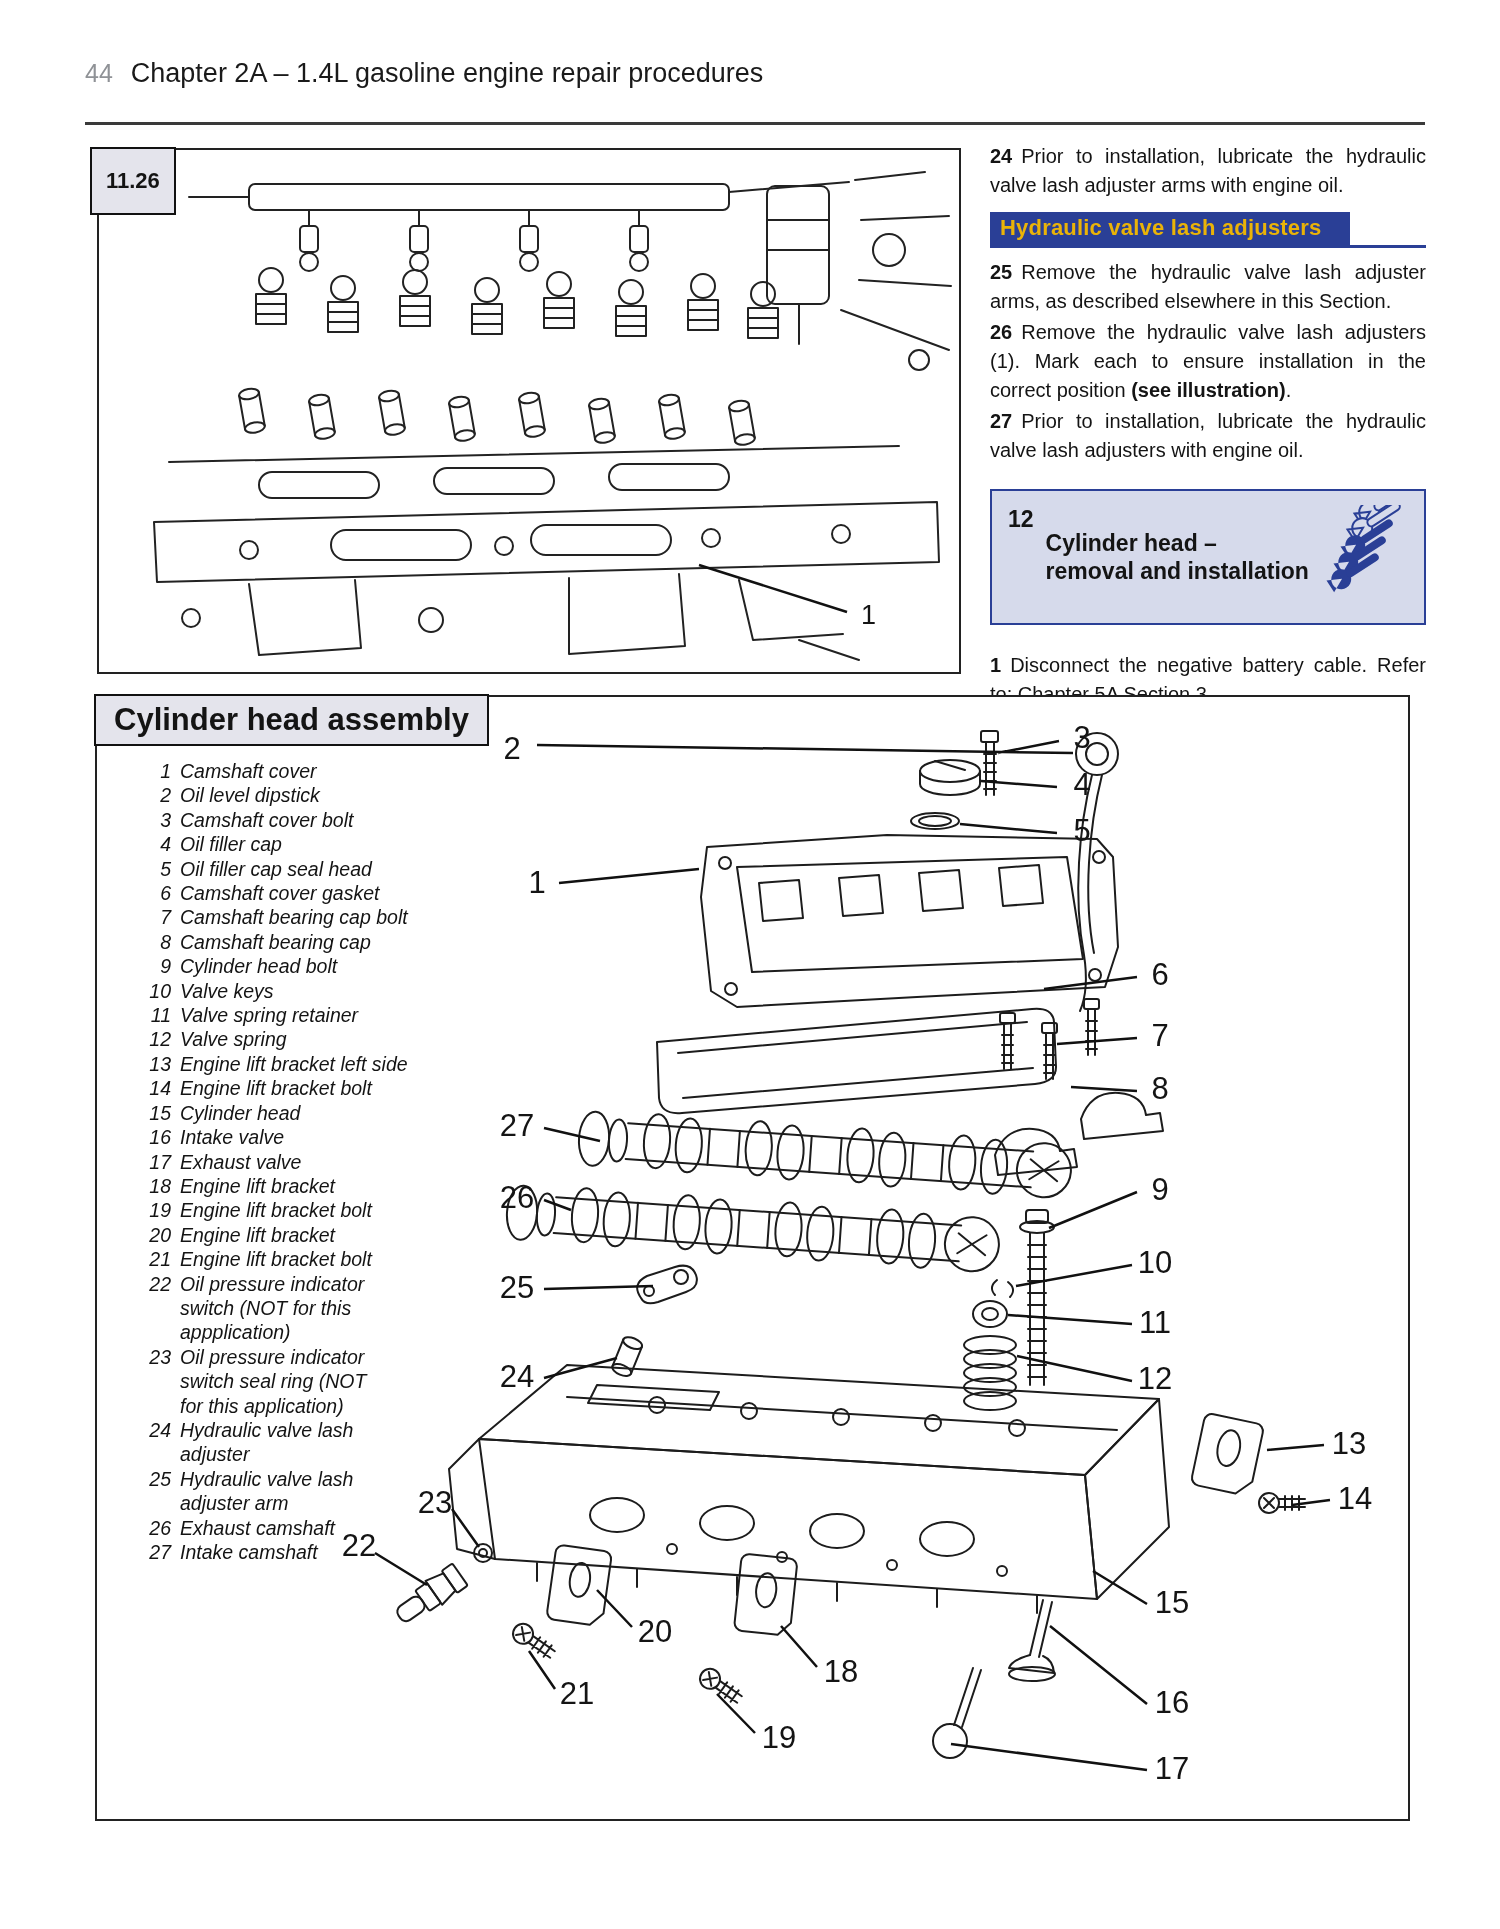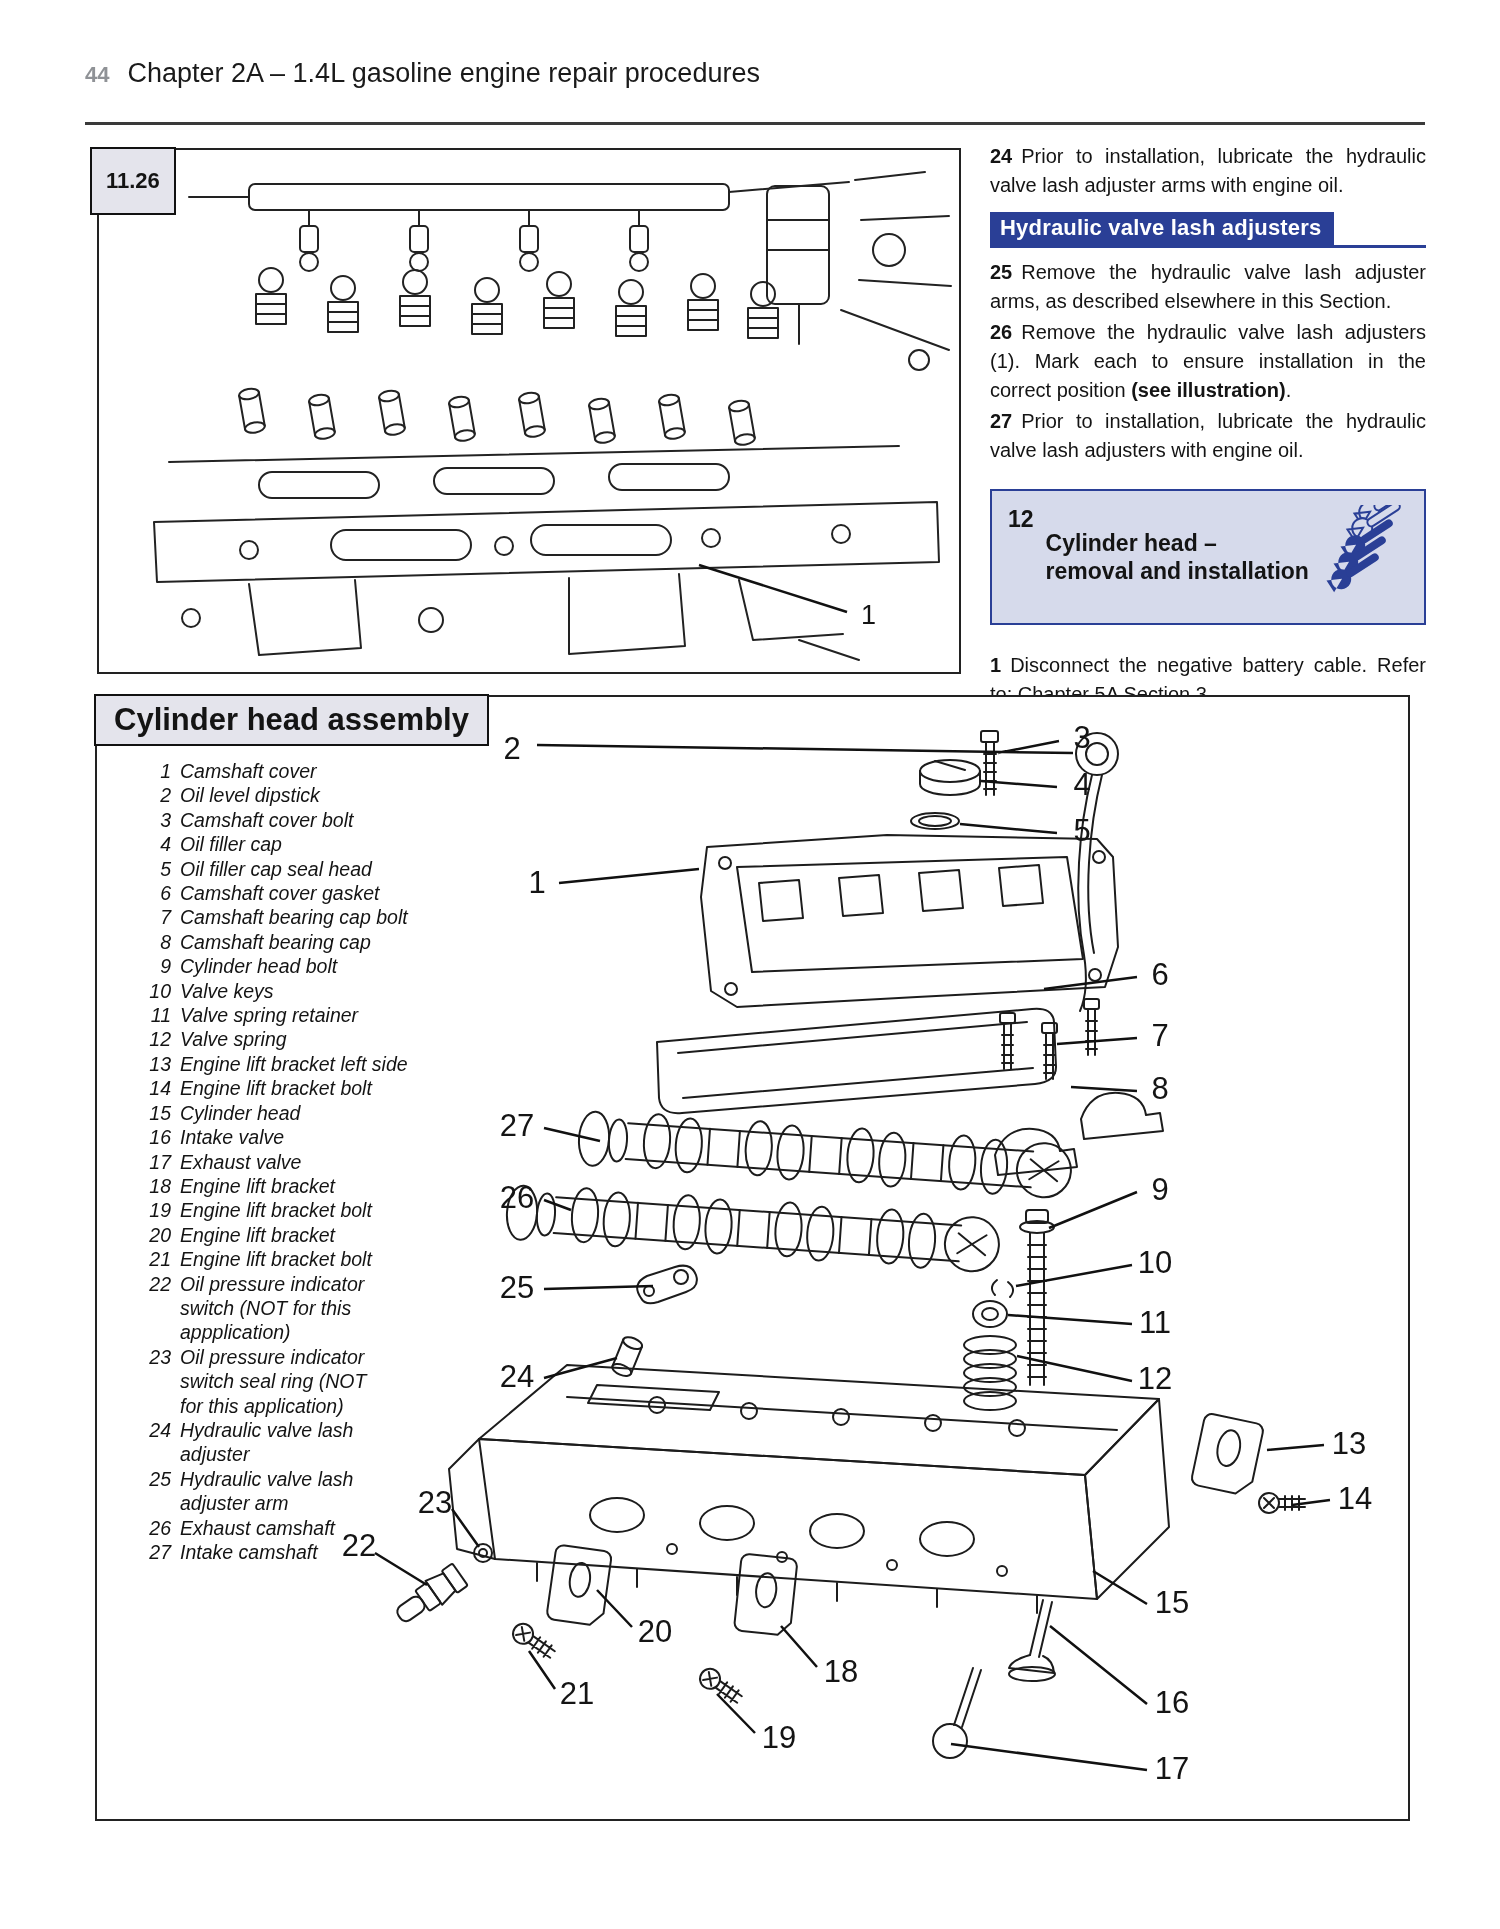--- a/index.html
+++ b/index.html
@@ -10,40 +10,40 @@
     --ink:#141414;
   }
   html,body{margin:0;padding:0;background:#888;}
   .page{
     position:relative;width:1500px;height:1929px;background:#ffffff;
     font-family:"Liberation Sans",sans-serif;color:var(--ink);
     margin:0 auto;overflow:hidden;
   }
   
   .hdr{position:absolute;left:85px;top:58px;width:1340px;}
-  .hdr .pageno{font-weight:bold;font-size:22px;color:var(--page-num-gray);margin-right:18px;}
+  .hdr .pageno{font-weight:normal;font-size:25px;color:var(--page-num-gray);margin-right:18px;}
   .hdr .title{font-size:27px;color:#1a1a1a;}
   .hdr-rule{position:absolute;left:85px;top:122px;width:1340px;height:0;border-top:3px solid #3a3a3a;}
 
   
   .fig1126{position:absolute;left:97px;top:148px;width:860px;height:522px;border:2.5px solid #222;background:#fff;}
   .figlabel{
     position:absolute;left:-9px;top:-3px;background:var(--label-bg);
     border:2.5px solid #111;font-weight:bold;font-size:22px;padding:19px 14px;z-index:3;
   }
   .fig1126 svg{position:absolute;left:0;top:0;}
 
   
   .rcol{position:absolute;left:990px;top:142px;width:436px;}
   .step{margin:0 0 2px 0;font-size:20px;line-height:29px;text-align:justify;}
   .step .n{font-weight:bold;margin-right:9px;}
   .bar-row{border-bottom:3px solid var(--accent-blue);margin:12px 0 10px 0;}
   .bar-label{
-    display:inline-block;background:var(--accent-blue);color:#ffffff;font-weight:bold;
-    font-size:22px;padding:3px 12px 4px 10px;letter-spacing:.2px;
+    display:inline-block;background:var(--accent-blue);color:#eab308;font-weight:bold;
+    font-size:22px;padding:3px 28px 4px 10px;letter-spacing:.2px;
   }
   .sect12{
     margin-top:24px;margin-bottom:26px;background:var(--panel-bg);
     border:2.5px solid var(--accent-blue);display:flex;align-items:center;
     padding:14px 10px 14px 16px;min-height:86px;box-sizing:border-box;
   }
   .sect12 .num{font-weight:bold;font-size:23px;margin-right:12px;align-self:flex-start;line-height:28px;}
   .sect12 .ttl{font-weight:bold;font-size:23px;line-height:28px;flex:1;}
   .wrenches{width:96px;height:104px;flex:0 0 auto;}
 

